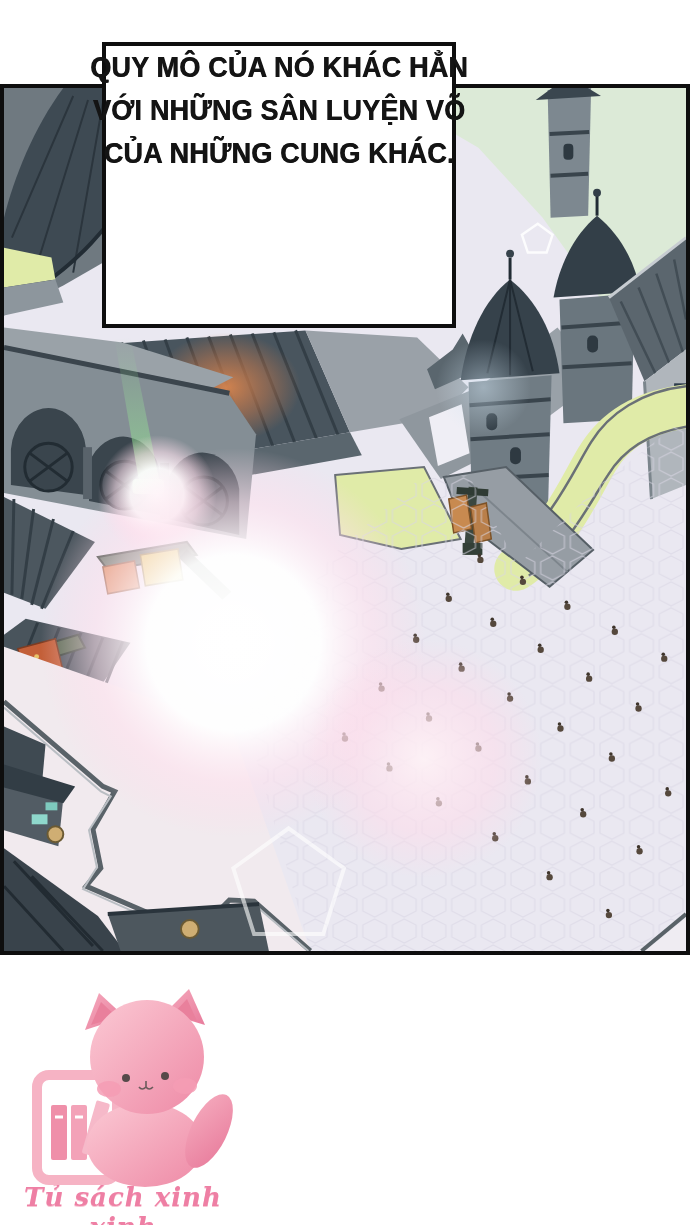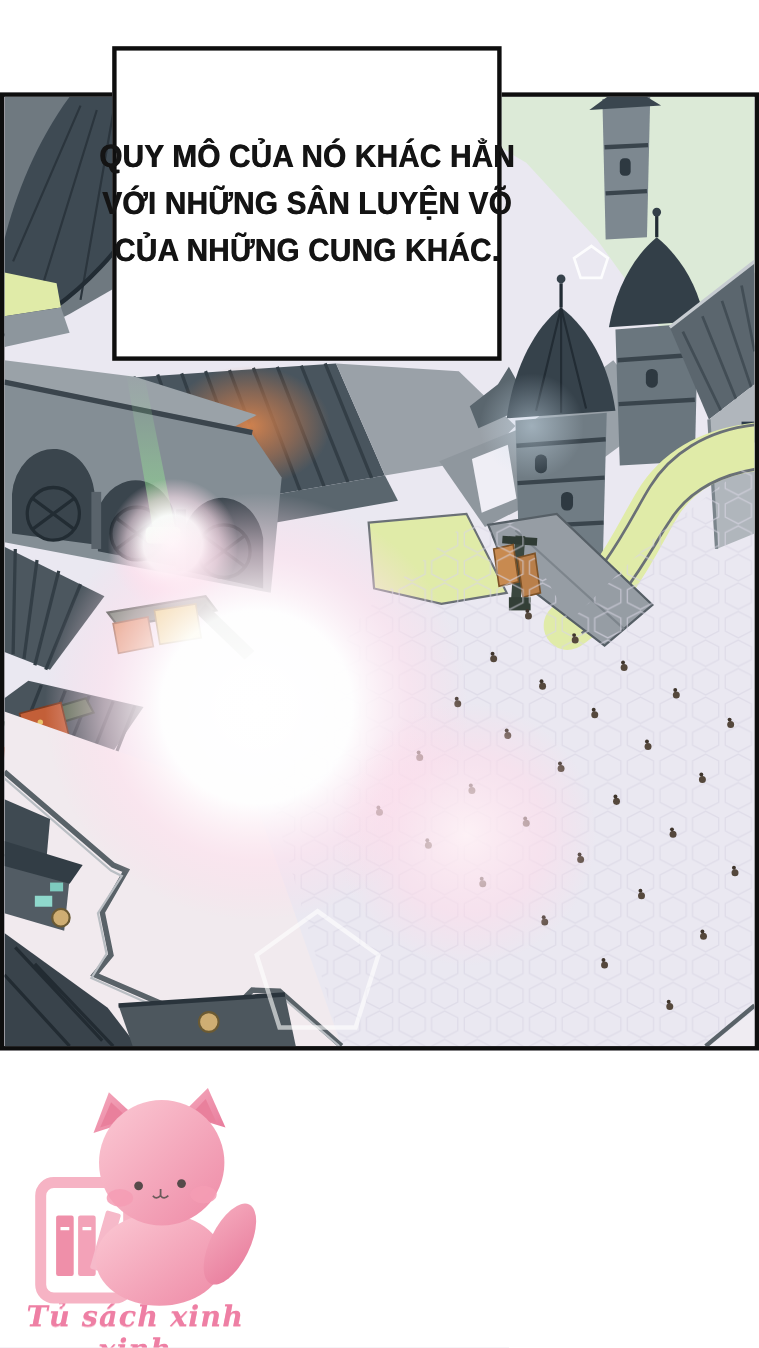--- a/index.html
+++ b/index.html
@@ -12,21 +12,21 @@
   .panel{
     position:absolute;left:0;top:84px;width:690px;height:871px;
     border:4px solid #0e0e0e;box-sizing:border-box;background:#eae8f1;
     overflow:hidden;
   }
   .panel svg{display:block;width:100%;height:100%;}
   
   .narration{
     position:absolute;left:102px;top:42px;width:354px;height:286px;
     background:#ffffff;border:4px solid #0e0e0e;box-sizing:border-box;
-    display:flex;flex-direction:column;align-items:center;justify-content:center;
+    display:flex;flex-direction:column;align-items:center;
     z-index:5;
   }
   .narration .line{
     font-family:"Liberation Sans", sans-serif;
     font-weight:bold;font-size:27px;line-height:43px;color:#141414;
     letter-spacing:.2px;white-space:nowrap;
     text-shadow:.6px 0 0 #141414;
     transform:scaleY(1.08);
   }
   

